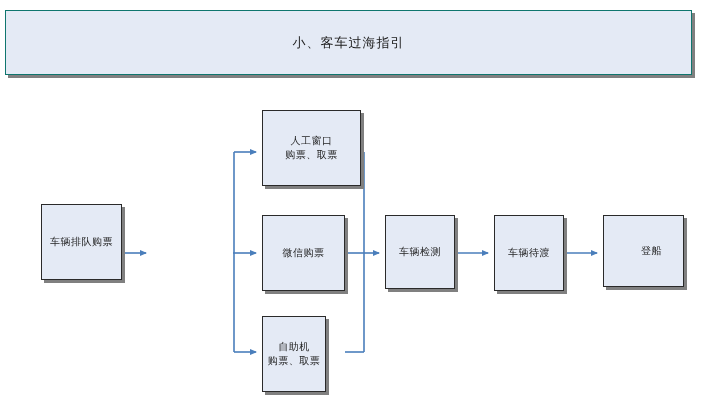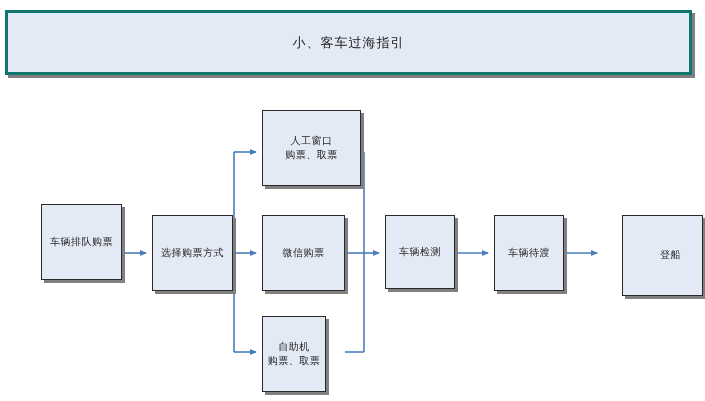--- a/index.html
+++ b/index.html
@@ -24,21 +24,21 @@
 
   
   .banner {
     position: absolute;
     left: 5px;
     top: 10px;
     width: 687px;
     height: 65px;
     box-sizing: border-box;
     background: #e4eaf5;
-    border: 3px solid #0f766e;
+    border: 1px solid #0f766e;
     box-shadow: 3px 3px 0 0 #808080;
     display: flex;
     align-items: center;
     justify-content: center;
     text-align: right;
   }
   .banner-text {
     font-size: 13px;
     color: #1a1a1a;
     letter-spacing: 1px;
@@ -67,21 +67,21 @@
   }
 
   
   #node-queue      { left: 41px;  top: 204px; width: 81px;  height: 76px; }
   #node-method     { left: 152px; top: 215px; width: 81px;  height: 76px; }
   #node-counter    { left: 262px; top: 110px; width: 99px;  height: 76px; }
   #node-wechat     { left: 262px; top: 215px; width: 83px;  height: 76px; }
   #node-kiosk      { left: 262px; top: 316px; width: 64px;  height: 76px; }
   #node-inspect    { left: 385px; top: 215px; width: 70px;  height: 74px; }
   #node-wait       { left: 494px; top: 215px; width: 70px;  height: 76px; }
-  #node-board      { left: 622px; top: 215px; width: 81px;  height: 81px; padding-left: 16px; }
+  #node-board      { left: 603px; top: 215px; width: 81px;  height: 72px; padding-left: 16px; }
 
   
   #connectors {
     position: absolute;
     left: 0; top: 0;
     width: 705px;
     height: 401px;
     pointer-events: none;
   }
 </style>
@@ -121,23 +121,20 @@
       <line x1="455" y1="253" x2="488" y2="253" marker-end="url(#arrowhead)"></line>
 
       <line x1="564" y1="253" x2="597" y2="253" marker-end="url(#arrowhead)"></line>
     </g>
   </svg>
 
   <div class="node" id="node-queue">
     <div class="node-line">车辆排队购票</div>
   </div>
 
-  <div class="node" id="node-method">
-    <div class="node-line">选择购票方式</div>
-  </div>
 
   <div class="node" id="node-counter">
     <div class="node-line">人工窗口</div>
     <div class="node-line">购票、取票</div>
   </div>
 
   <div class="node" id="node-wechat">
     <div class="node-line">微信购票</div>
   </div>
 

